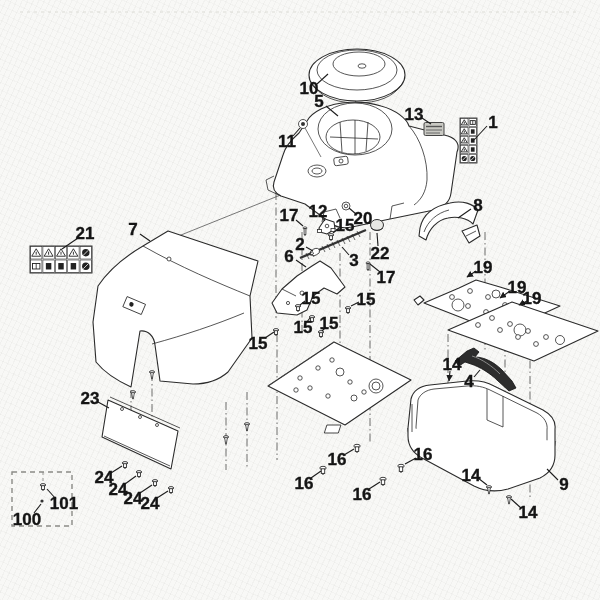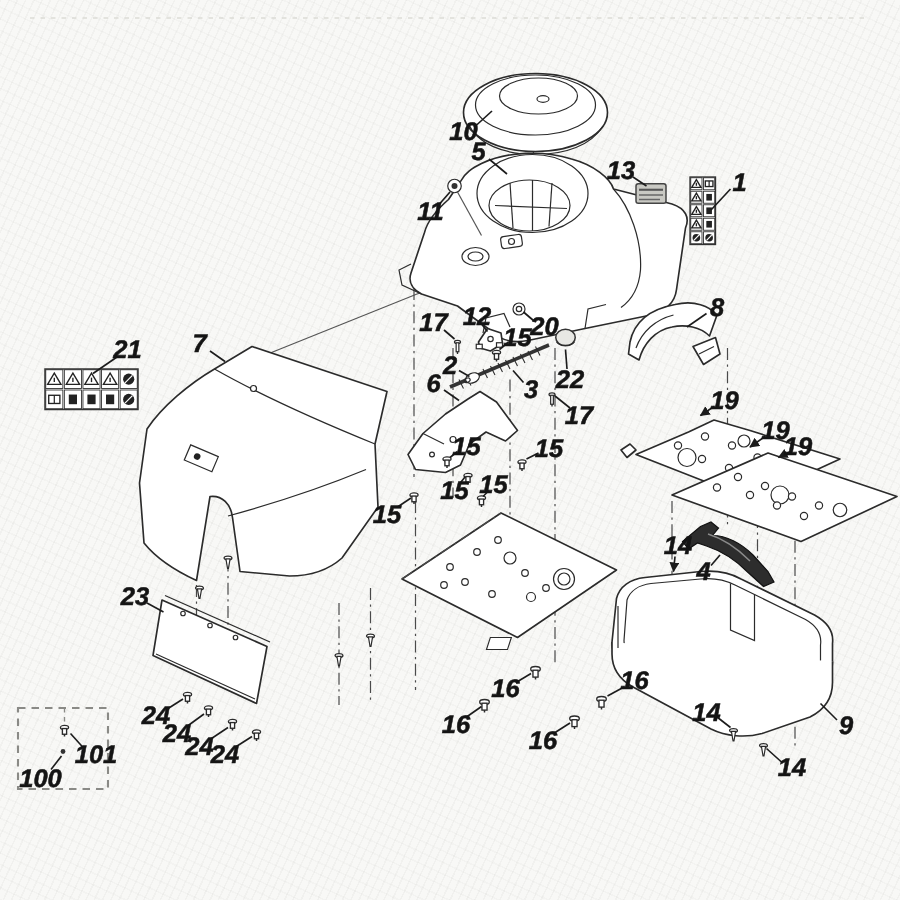--- a/index.html
+++ b/index.html
@@ -2,21 +2,20 @@
 <html><head>
 <meta charset="utf-8">
 <style>
   html,body{margin:0;padding:0;}
   .sheet{
     width:600px;height:600px;position:relative;overflow:hidden;
     background:
       repeating-linear-gradient(115deg, rgba(120,120,112,0.055) 0 1px, transparent 1px 5px),
       repeating-linear-gradient(25deg,  rgba(120,120,112,0.04)  0 1px, transparent 1px 7px),
       #f8f8f6;
-    font-style: italic;
   }
   svg{position:absolute;left:0;top:0;}
   .callout-text{
     font-family:"Liberation Sans","DejaVu Sans",sans-serif;
     font-weight:bold;font-size:17px;
     paint-order:stroke;
   }
   .part{stroke:#2b2b2b;stroke-width:1.1;fill:#ffffff;stroke-linejoin:round;}
   .detail{stroke:#2b2b2b;stroke-width:0.8;fill:none;}
   .hole{stroke:#2b2b2b;stroke-width:0.8;fill:#ffffff;}

